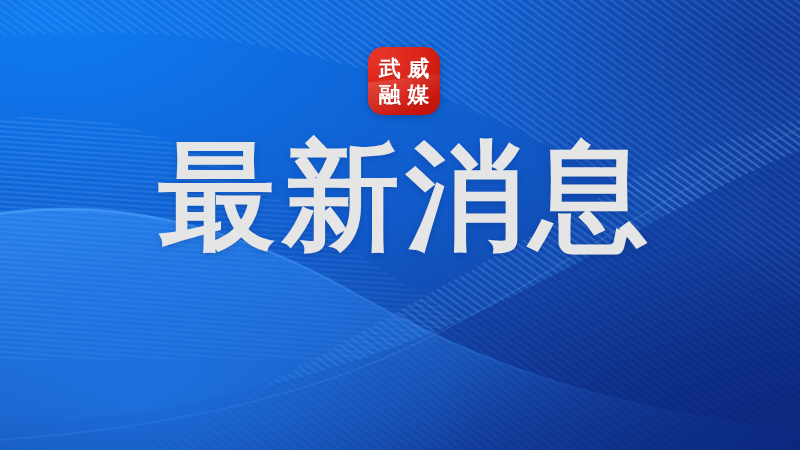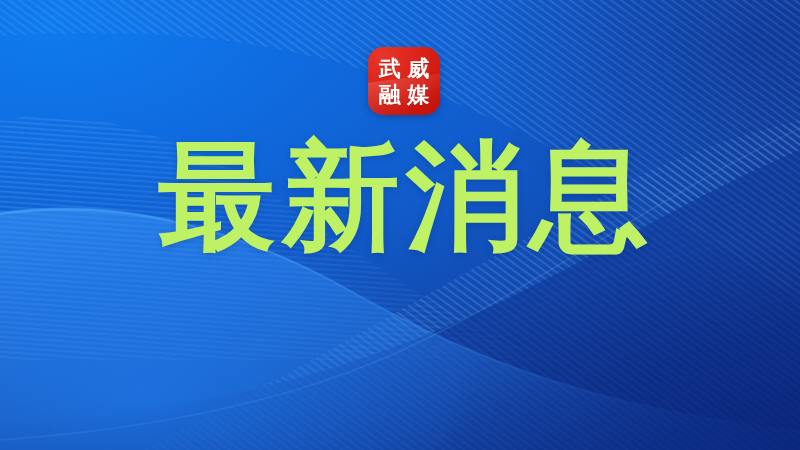--- a/index.html
+++ b/index.html
@@ -86,21 +86,21 @@
     position: absolute;
     left: 0;
     top: 133px;
     width: 800px;
     height: 126px;
     display: flex;
     align-items: center;
     justify-content: center;
   }
   #headline-text {
-    color: #bef264;
+    color: #e5e5e5;
     font-family: "DejaVu Serif", "Liberation Serif", serif;
     font-size: 118px;
     font-weight: 700;
     line-height: 118px;
     letter-spacing: 6px;
     white-space: nowrap;
     text-shadow: 0 2px 6px rgba(6,28,95,0.22);
     margin-left: 12px;
     -webkit-font-smoothing: antialiased;
   }

